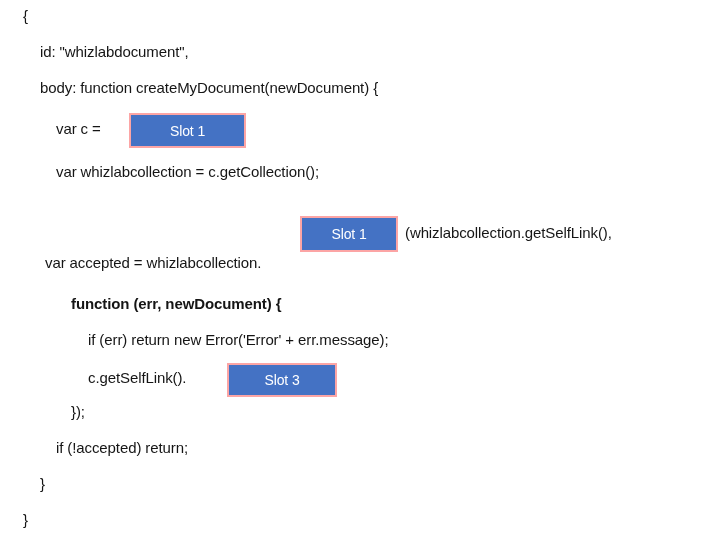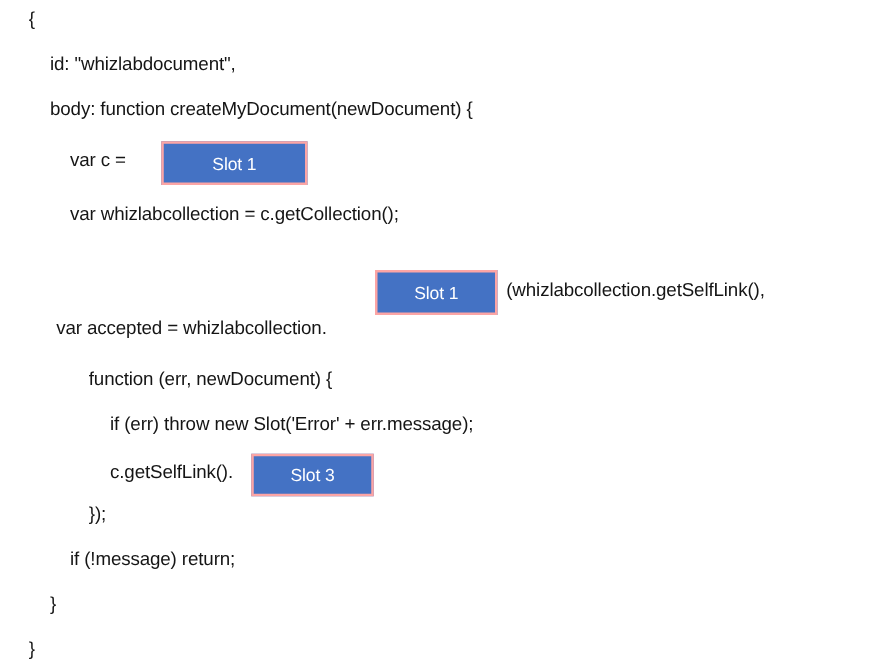--- a/index.html
+++ b/index.html
@@ -59,33 +59,33 @@
 
 <div id="code-slide">
 
   <div class="code-line" style="left:23px; top:7px;">{</div>
   <div class="code-line" style="left:40px; top:43px;">id: "whizlabdocument",</div>
   <div class="code-line" style="left:40px; top:79px;">body: function createMyDocument(newDocument) {</div>
   <div class="code-line" style="left:56px; top:120px;">var c =</div>
   <div class="code-line" style="left:56px; top:163px;">var whizlabcollection = c.getCollection();</div>
   <div class="code-line" style="left:45px; top:223px;margin-top:31px;">var accepted = whizlabcollection.</div>
   <div class="code-line" style="left:405px; top:224px;">(whizlabcollection.getSelfLink(),</div>
-  <div class="code-line" style="left:71px; top:295px;">function (err, newDocument) {</div>
-  <div class="code-line" style="left:88px; top:331px;">if (err) throw new Slot('Error' + err.message);</div>
+  <div class="code-line" style="left:71px; top:295px;font-weight:bold;">function (err, newDocument) {</div>
+  <div class="code-line" style="left:88px; top:331px;">if (err) return new Error('Error' + err.message);</div>
   <div class="code-line" style="left:88px; top:369px;">c.getSelfLink().</div>
   <div class="code-line" style="left:71px; top:403px;">});</div>
-  <div class="code-line" style="left:56px; top:439px;">if (!message) return;</div>
+  <div class="code-line" style="left:56px; top:439px;">if (!accepted) return;</div>
   <div class="code-line" style="left:40px; top:475px;">}</div>
   <div class="code-line" style="left:23px; top:511px;">}</div>
 
   <div class="slot-box" style="left:129px; top:113px; width:117px; height:35px;">
     <span class="slot-label">Slot 1</span>
   </div>
 
   <div class="slot-box" style="left:300px; top:216px; width:98px; height:36px;">
     <span class="slot-label">Slot 1</span>
   </div>
 
-  <div class="slot-box" style="left:201px; top:363px; width:98px; height:34px;">
+  <div class="slot-box" style="left:227px; top:363px; width:110px; height:34px;">
     <span class="slot-label">Slot 3</span>
   </div>
 
 </div>
 
 </body></html>

